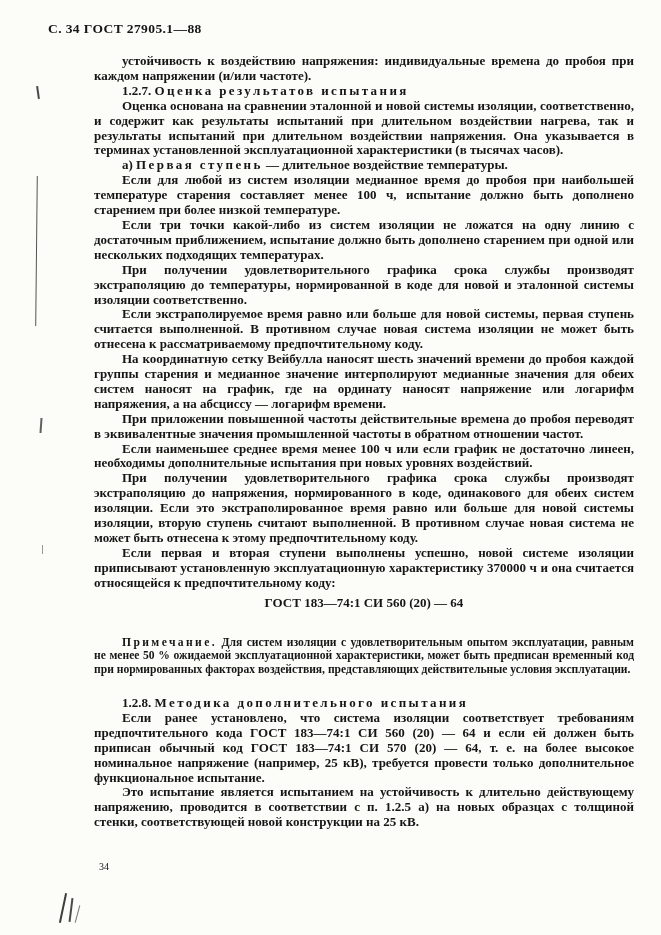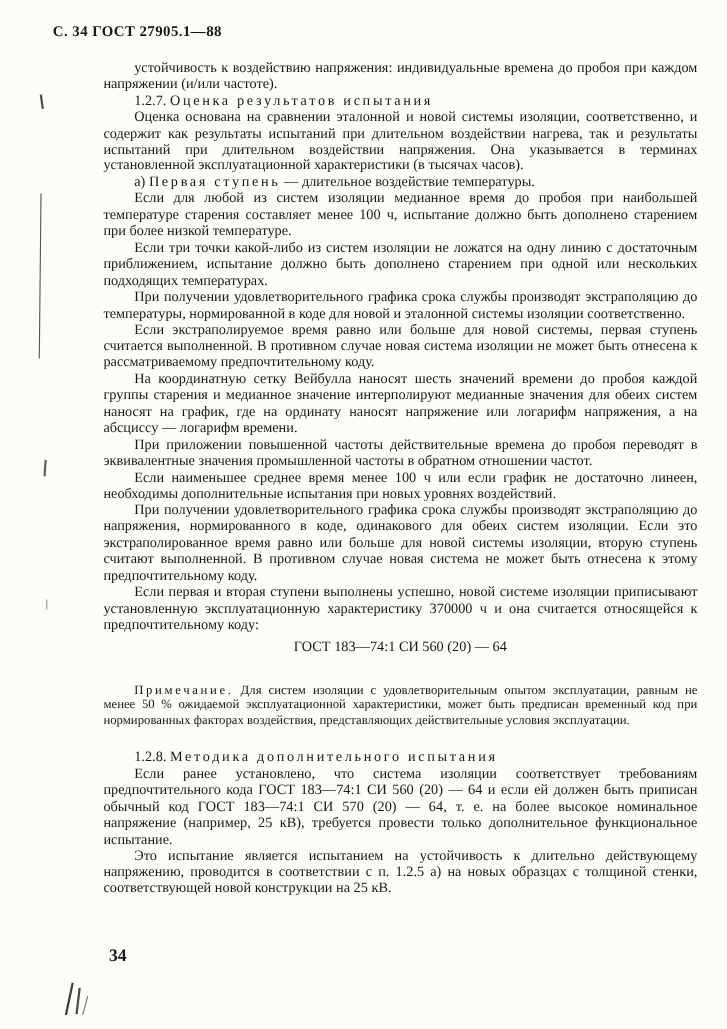--- a/index.html
+++ b/index.html
@@ -27,31 +27,30 @@
   }
   .content {
     position: absolute;
     top: 54px;
     left: 94px;
     width: 540px;
     font-size: 13px;
     line-height: 14.9px;
     text-align: justify;
   }
-  .para { margin: 0; text-indent: 28px; }
+  .para { margin: 0; text-indent: 28px; font-weight: bold; }
   .spaced { letter-spacing: 2.4px; }
   .centered { text-align: center; text-indent: 0; margin: 5px 0 3px 0; }
   .note { font-size: 11.6px; line-height: 13.5px; margin: 25px 0 9px 0; }
   .h128 { margin-top: 20px; }
   .page-number {
     position: absolute;
     left: 99px;
     top: 861px;
-    font-size: 16px;
-    font-weight: bold;
+    font-size: 10px;
   }
   .artifact { position: absolute; background: #1c1c1c; }
   .a-long   { left: 36px; top: 176px; width: 1px; height: 150px; opacity: .75; transform: rotate(0.6deg); }
   .a-tick1  { left: 37px; top: 86px;  width: 2px; height: 13px;  opacity: .8;  transform: rotate(-8deg); }
   .a-tick2  { left: 40px; top: 418px; width: 2px; height: 15px;  opacity: .7;  transform: rotate(4deg); }
   .a-tick3  { left: 42px; top: 545px; width: 1px; height: 9px;   opacity: .45; }
   .a-sq1    { left: 62px; top: 893px; width: 2px; height: 30px;  opacity: .85; transform: rotate(12deg); }
   .a-sq2    { left: 70px; top: 898px; width: 2px; height: 24px;  opacity: .8;  transform: rotate(7deg); }
   .a-sq3    { left: 77px; top: 905px; width: 1px; height: 18px;  opacity: .6;  transform: rotate(15deg); }
 </style>

